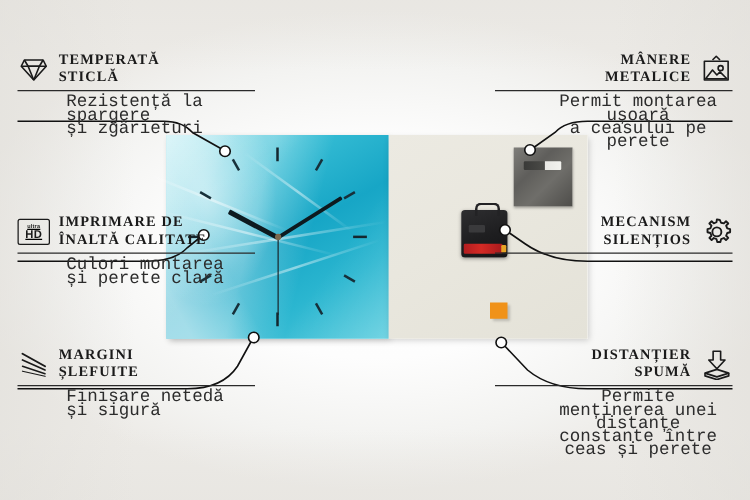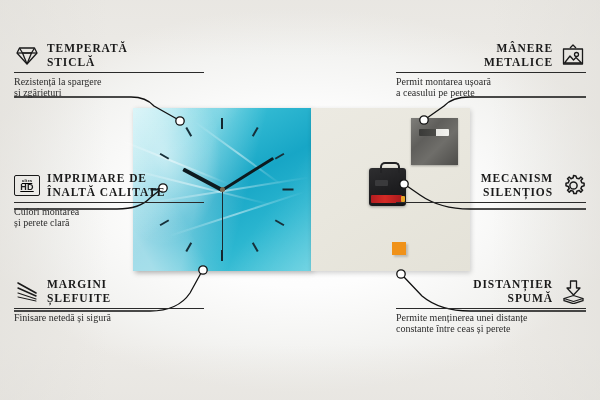--- a/index.html
+++ b/index.html
@@ -202,26 +202,27 @@
     text-transform: uppercase;
   }
   .feature.left  .title { text-align: left; }
   .feature.right .title { text-align: right; }
   .feature .rule {
     height: 1px;
     background: #2a2a2a;
     margin: 3px 0 4px 0;
   }
   .feature .desc {
-    font-family: Liberation Serif, serif;
-    font-size: 10px;
+    font-family: Liberation Mono, monospace;
+    font-size: 14px;
     line-height: 10.5px;
     color: #2c2c2c;
-  }
-  .feature.right .desc { text-align: left; }
+    margin-left: 39px;
+  }
+  .feature.right .desc { text-align: center; }
   .ficon {
     flex: 0 0 auto;
     width: 26px;
     height: 26px;
     display: flex;
     align-items: center;
     justify-content: center;
     text-decoration: underline;
   }
   .ficon svg { display: block; }

